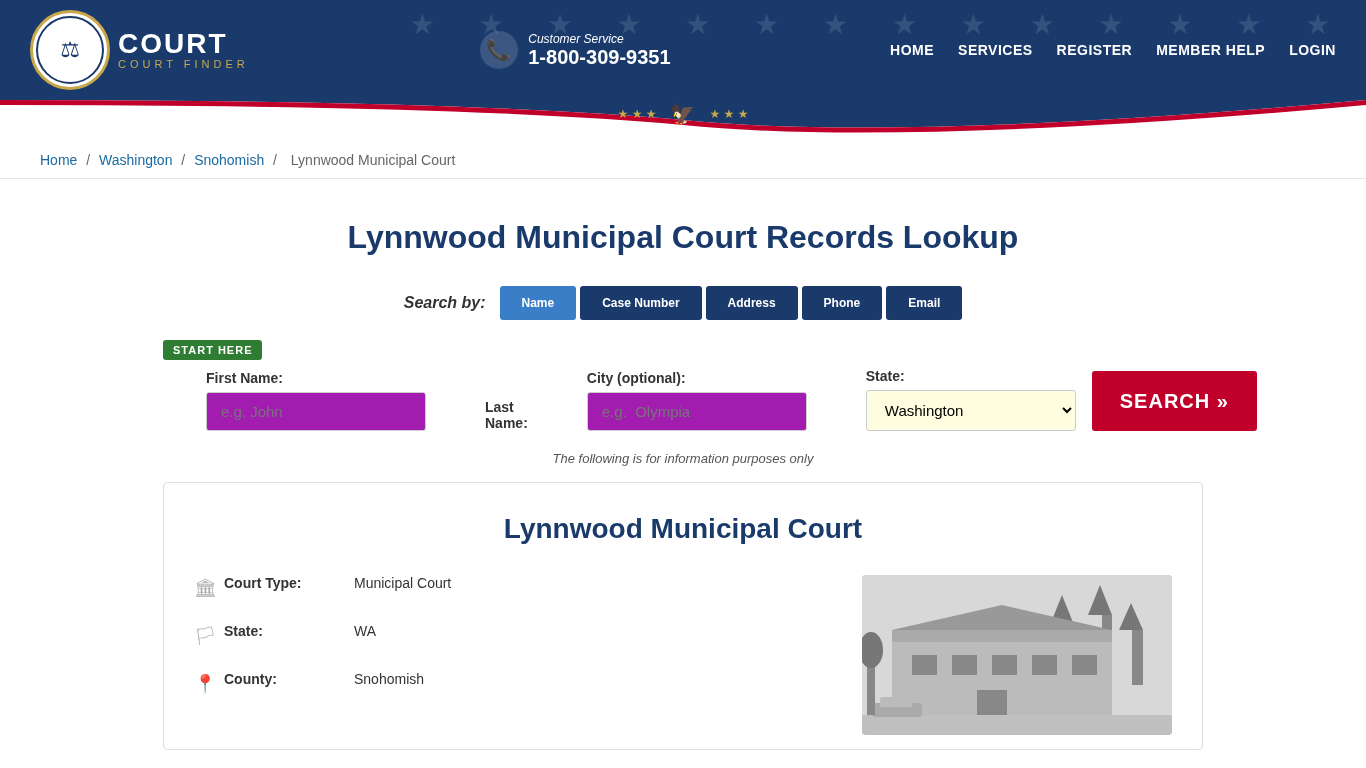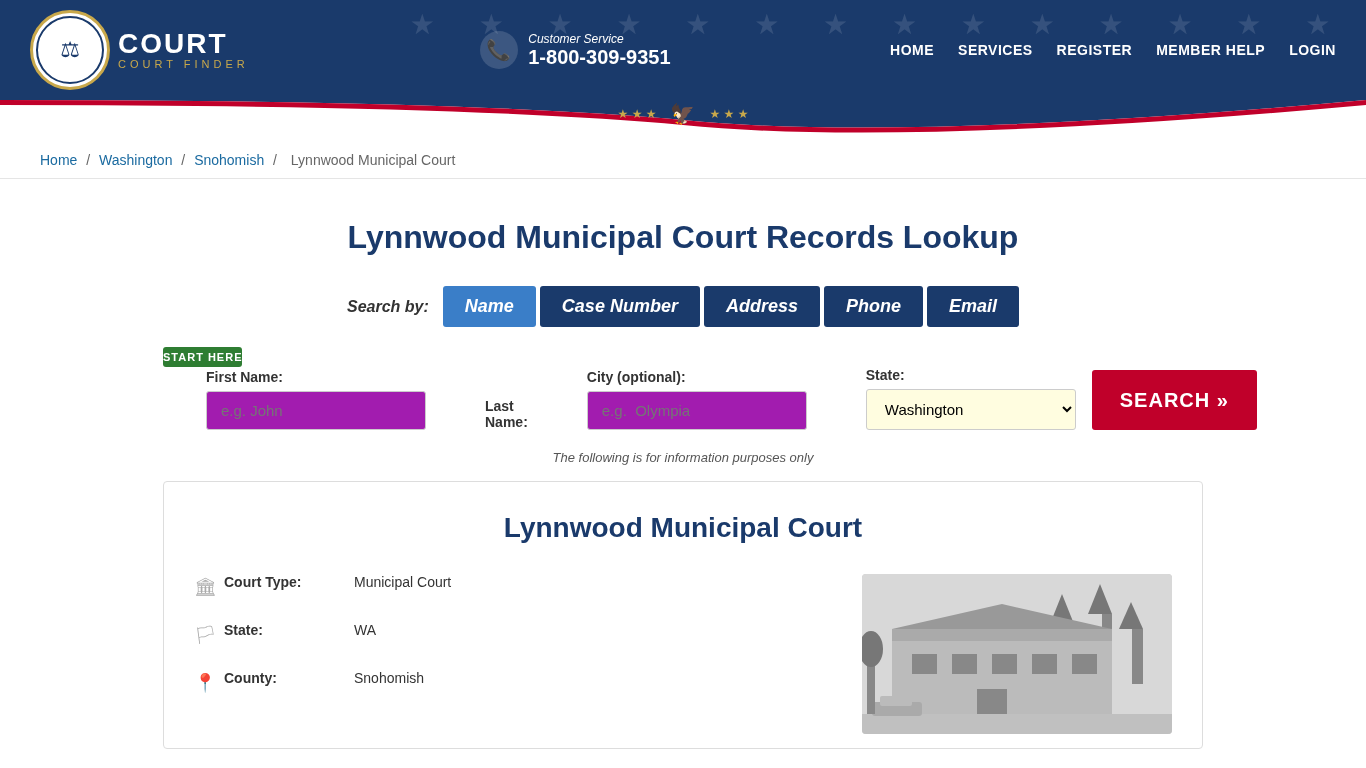--- a/index.html
+++ b/index.html
@@ -159,42 +159,42 @@
       font-size: 16px;
     }
     .search-tabs {
       display: flex;
       gap: 4px;
     }
     .search-tab {
       padding: 10px 22px;
       border: none;
       cursor: pointer;
-      font-size: 18px;
+      font-size: 12px;
       font-weight: bold;
       border-radius: 3px;
-      font-style: italic;
     }
     .search-tab.active {
       background: #3a7ec8;
       color: #fff;
     }
     .search-tab:not(.active) {
       background: #1a3a6b;
       color: #fff;
     }
 
     .start-here-badge {
       display: inline-block;
       background: #2e7d32;
       color: #fff;
       font-size: 11px;
       font-weight: bold;
-      padding: 4px 0;
+      padding: 4px 10px;
       border-radius: 3px;
+      margin-bottom: 8px;
       letter-spacing: 1px;
     }
     .search-fields {
       display: flex;
       gap: 16px;
       align-items: flex-end;
     }
     .field-group {
       display: flex;
       flex-direction: column;

